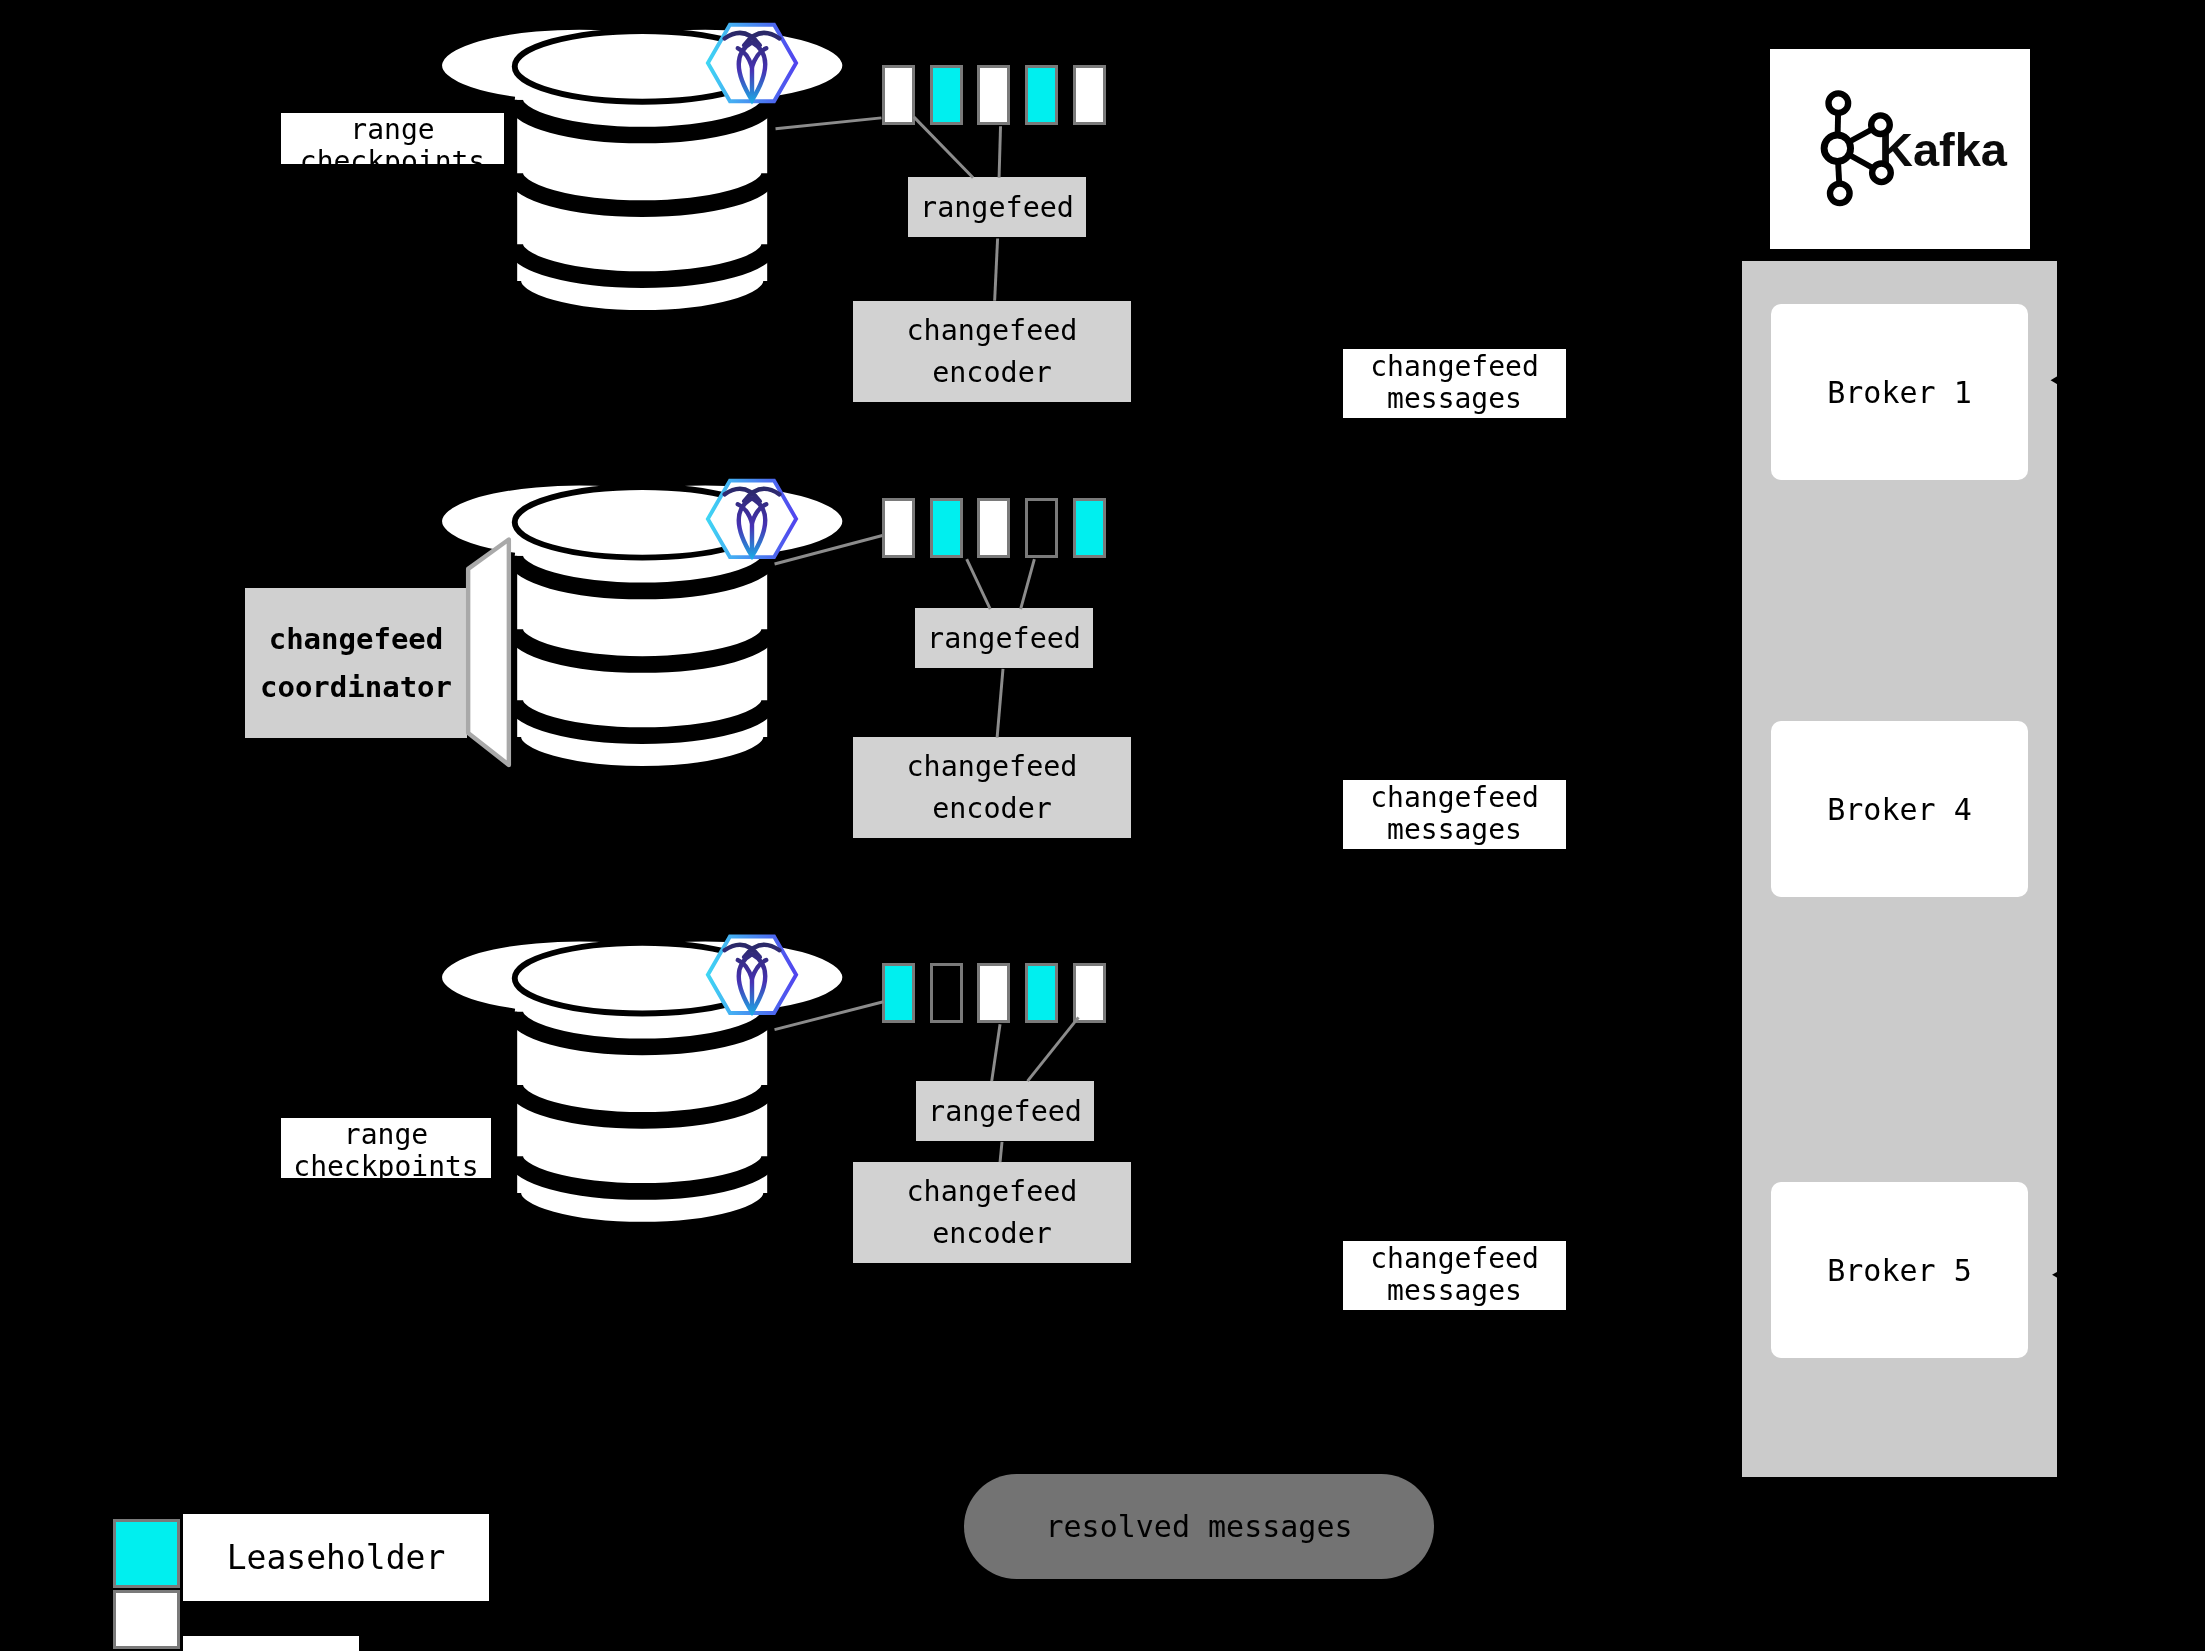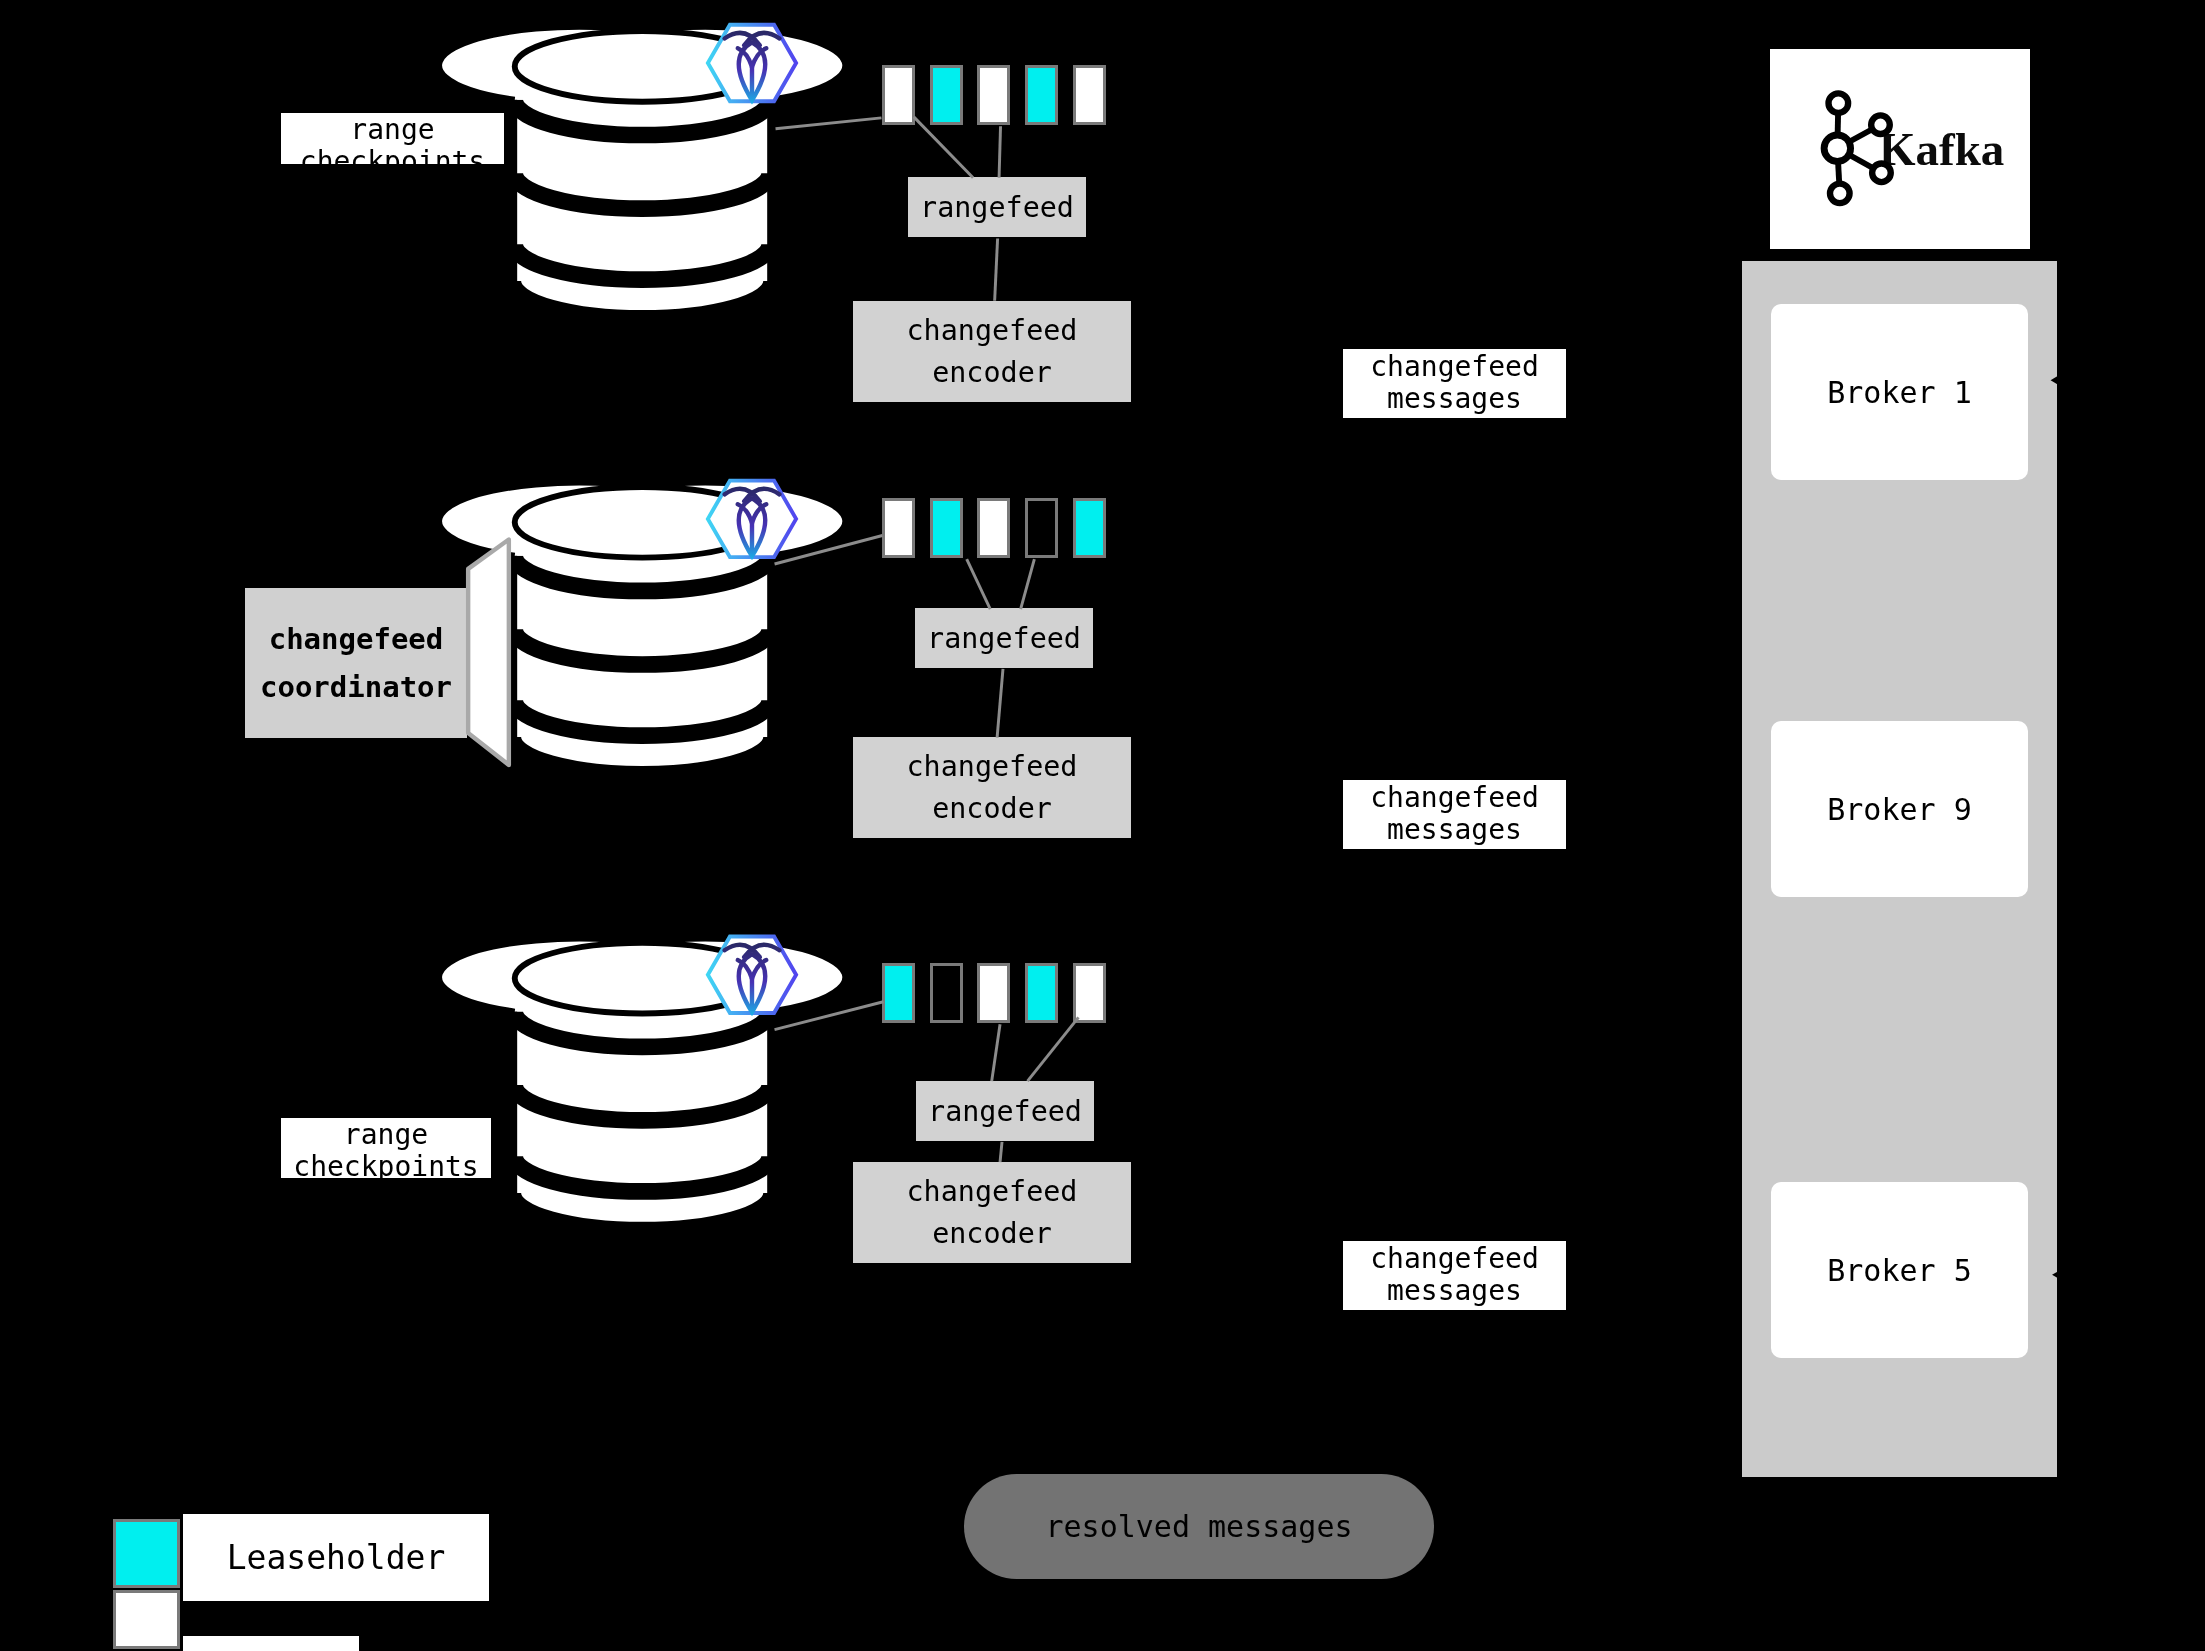--- a/index.html
+++ b/index.html
@@ -5,21 +5,21 @@
   :root{
     --background:#000; --leaseholder:#00efef; --replica:#fff; --node-label:#6747f0;
     --box-gray:#d2d2d2; --container-gray:#cbcbcb; --line-gray:#8c8c8c;
     --square-border:#7a7a7a; --text:#000;
   }
   *{margin:0;padding:0;box-sizing:border-box}
   html,body{width:2205px;height:1652px;background:var(--background);overflow:hidden}
   .stage{position:relative;width:2170px;height:1652px;background:var(--background);
          font-family:"DejaVu Sans Mono","Liberation Mono",monospace;color:var(--text)}
   .abs{position:absolute}
-  .sans{font-family:Liberation Serif, serif}
+  .sans{font-family:Liberation Sans, sans-serif}
   .center{display:flex;align-items:center;justify-content:center;text-align:right}
   .col{flex-direction:column}
   .white-box{background:#fff;color:#000}
   .gray-box{background:var(--box-gray);color:#000}
   .two-line{font-size:28px;line-height:32px;text-align:center;overflow:hidden}
   .node-label{font-size:32px;font-weight:bold;color:var(--node-label);letter-spacing:1px}
   .rf-box{font-size:28.4px}
   .broker{background:#fff;border-radius:10px;font-size:30px}
   .pill{background:#737373;border-radius:54px;font-size:30px}
   .range-row{display:flex;gap:14.7px}
@@ -106,21 +106,21 @@
     <div>messages</div>
   </div>
 
   <div class="abs" style="left:1742px;top:261px;width:315px;height:1216px;background:var(--container-gray)"></div>
 
   <div class="abs white-box" style="left:1770px;top:49px;width:260px;height:200px">
     <div class="abs sans" style="left:109px;top:0;width:151px;height:100%;display:flex;align-items:center;font-weight:bold;font-size:47px;color:#0b0b0b">Kafka</div>
   </div>
 
   <div class="abs broker center" style="left:1771px;top:304px;width:257px;height:176px">Broker 1</div>
-  <div class="abs broker center" style="left:1771px;top:721px;width:257px;height:176px">Broker 9</div>
+  <div class="abs broker center" style="left:1771px;top:721px;width:257px;height:176px">Broker 4</div>
   <div class="abs broker center" style="left:1771px;top:1182px;width:257px;height:176px">Broker 5</div>
 
   <div class="abs pill center" style="left:964px;top:1474px;width:470px;height:105px">resolved messages</div>
 
   <div class="abs legend-sq" style="left:113px;top:1519px;width:67px;height:69px;background:var(--leaseholder)"></div>
   <div class="abs legend-sq" style="left:113px;top:1590px;width:67px;height:59px;background:#fff"></div>
   <div class="abs white-box center" style="left:183px;top:1514px;width:306px;height:87px;font-size:33px">Leaseholder</div>
   <div class="abs white-box center" style="left:183px;top:1636px;width:176px;height:51px;font-size:19px">Replica</div>
 
   <svg class="layer" width="2205" height="1652" viewBox="0 0 4498 3369">

